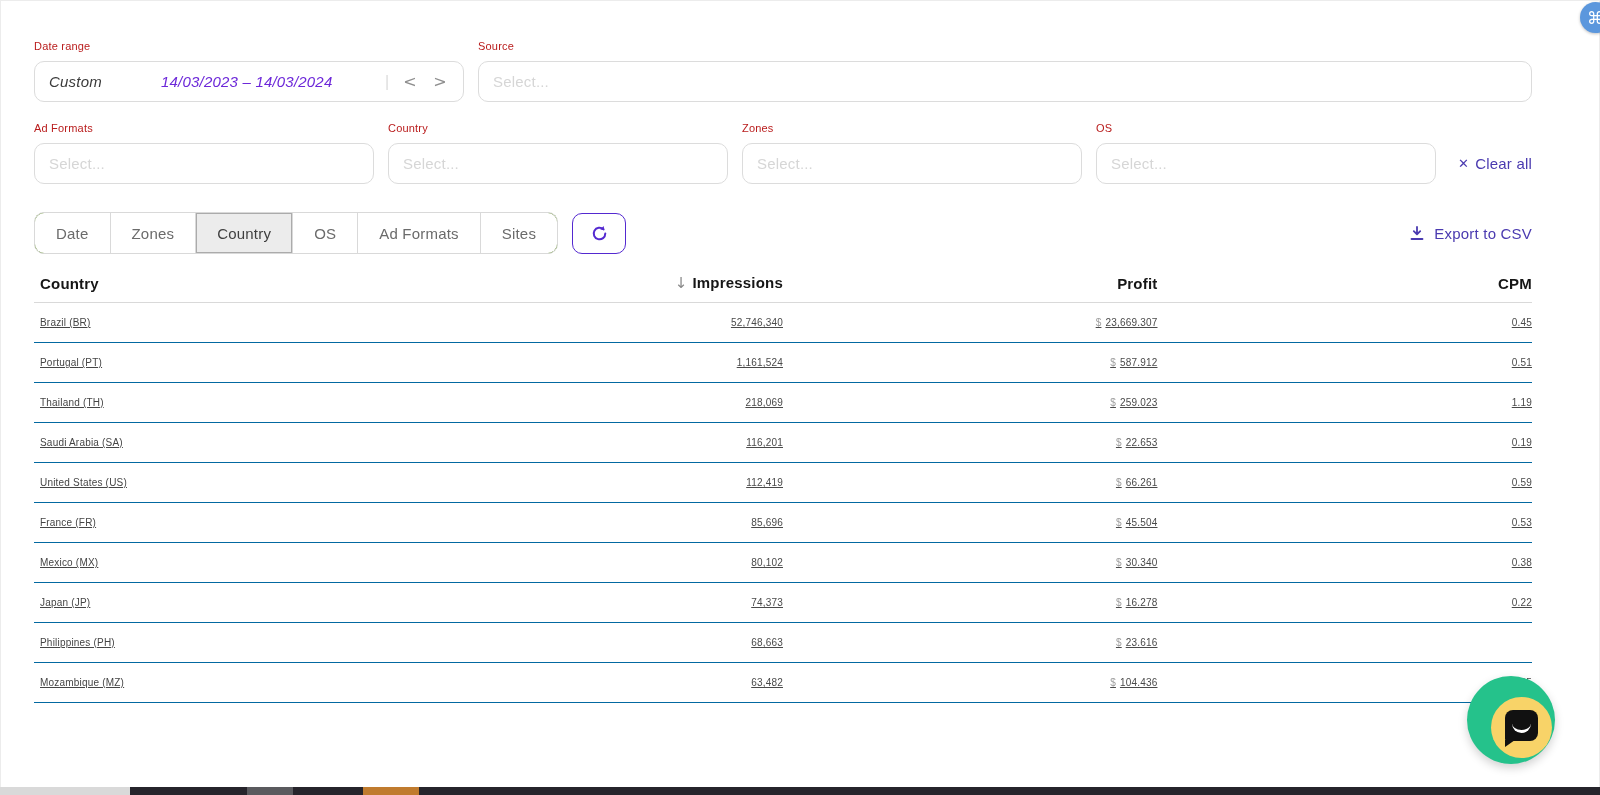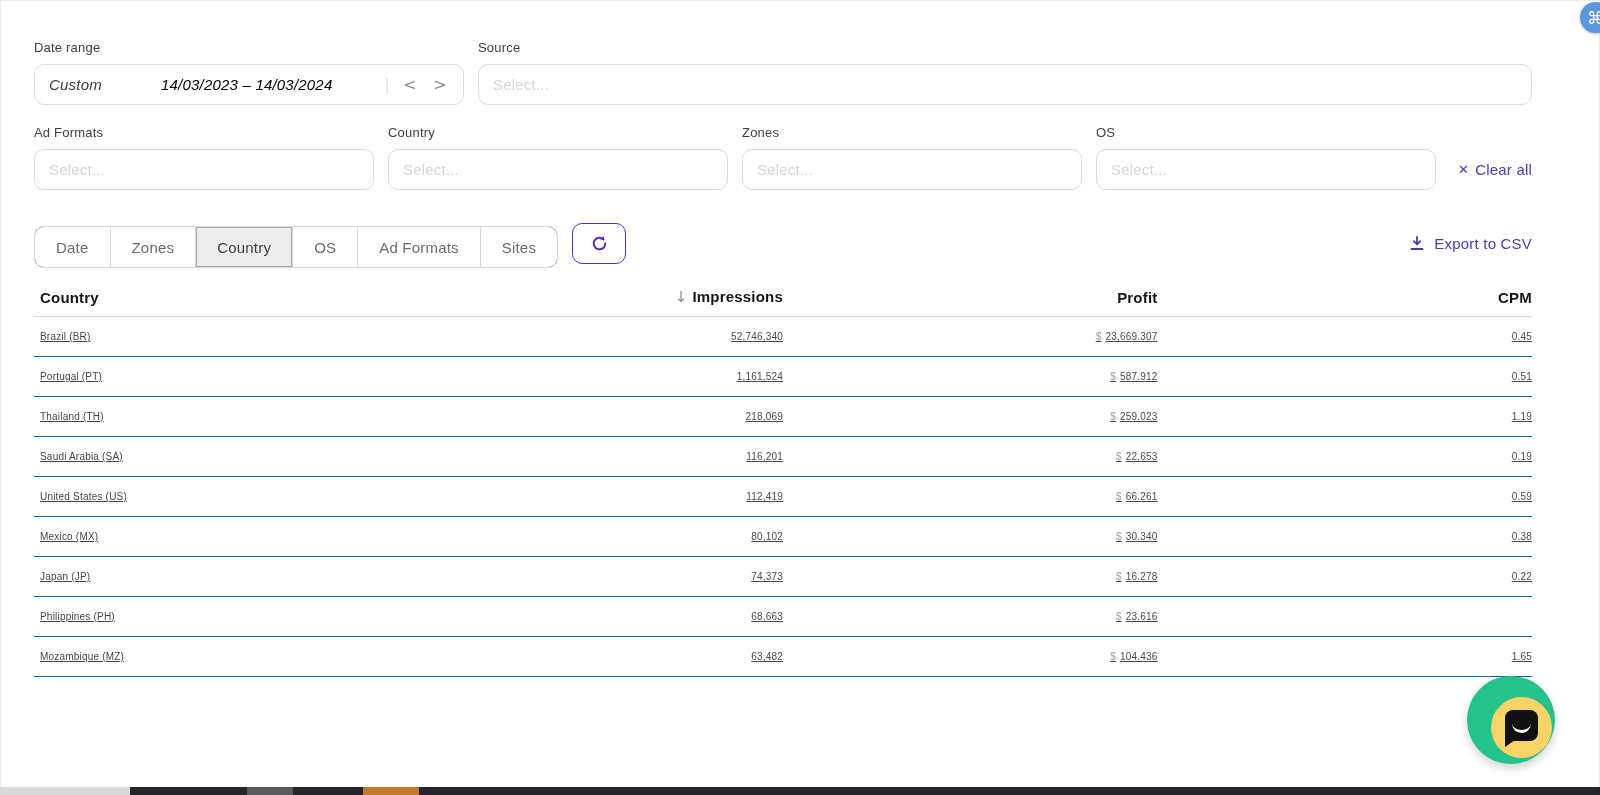--- a/index.html
+++ b/index.html
@@ -12,48 +12,48 @@
   }
   .page { padding:10px 68px 0 34px; }
 
   h1.page-title { font-size:30px; font-weight:800; color:#141414; letter-spacing:.4px; }
 
   
   .filters { margin-top:30px; }
   .filter-row { display:flex; gap:14px; align-items:flex-end; }
   .filter-row + .filter-row { margin-top:20px; }
   .filter-block { display:flex; flex-direction:column; }
-  .filter-label { font-size:13px; color:#404040; margin-bottom:9px; }
+  .filter-label { font-size:11px; color:#b91c1c; margin-bottom:9px; }
   .control {
     height:41px; border:1px solid #dcdcdc; border-radius:10px;
     display:flex; align-items:center; padding:0 14px; background:#fff; font-size:15px;
   }
   .select-input { width:100%; border:none; outline:none; font:inherit; color:#3b3b3b;
     background:transparent; letter-spacing:.2px; }
   .select-input::placeholder { color:#d6d6d6; }
   .daterange { width:430px; cursor:pointer;font-style:italic; }
   .daterange .mode { color:#3b3b3b; width:112px; }
-  .daterange .dates { color:#000000; white-space:nowrap; }
+  .daterange .dates { color:#6d28d9; white-space:nowrap; }
   .daterange .divider { color:#dcdcdc; margin:0 12px 0 auto; font-size:16px; }
   .daterange .chev { color:#8f8f8f; font-size:16px; width:18px; text-align:center;
     cursor:pointer; user-select:none; font-family:"DejaVu Sans",sans-serif; }
   .daterange .chev + .chev { margin-left:12px; }
   .grow { flex:1 1 auto; }
   .w340 { width:340px; flex:0 0 340px; }
 
   .clear-all {
     margin-left:auto; display:flex; align-items:center; gap:6px;
     color:var(--accent); font-size:15px; cursor:pointer; white-space:nowrap;
     height:41px;
   }
   .clear-all .x { font-size:13px; }
 
   
   .tabs-row { margin-top:28px; display:flex; align-items:center; }
-  .seg-group { display:flex; border:1px solid #d9d9d9; border-radius:10px; overflow:hidden; background:#4d7c0f;margin-top:8px; }
+  .seg-group { display:flex; border:1px solid #d9d9d9; border-radius:10px; overflow:hidden; background:#4d7c0f; }
   .seg {
     padding:0 21px; height:40px; display:flex; align-items:center; font-size:15px;
     color:#6b6b6b; cursor:pointer; border-right:1px solid #d9d9d9; background:#fff;
     white-space:nowrap;
   }
   .seg:last-child { border-right:none; }
   .seg.active { background:#ececec; color:#3f3f3f; box-shadow: inset 0 0 0 1px #ababab; }
   .refresh-btn {
     margin-left:14px; width:54px; height:41px; border:1px solid var(--refresh); border-radius:10px;
     display:flex; align-items:center; justify-content:center; cursor:pointer; background:#fff;
@@ -250,20 +250,26 @@
     <td>0.19</td>
   </tr>
 
   <tr>
     <td>United States (US)</td>
     <td>112,419</td>
     <td><span class="cur">$</span><span>66.261</span></td>
     <td>0.59</td>
   </tr>
 
+  <tr>
+    <td>France (FR)</td>
+    <td>85,696</td>
+    <td><span class="cur">$</span><span>45.504</span></td>
+    <td>0.53</td>
+  </tr>
 
   <tr>
     <td>Mexico (MX)</td>
     <td>80,102</td>
     <td><span class="cur">$</span><span>30.340</span></td>
     <td>0.38</td>
   </tr>
 
   <tr>
     <td>Japan (JP)</td>

